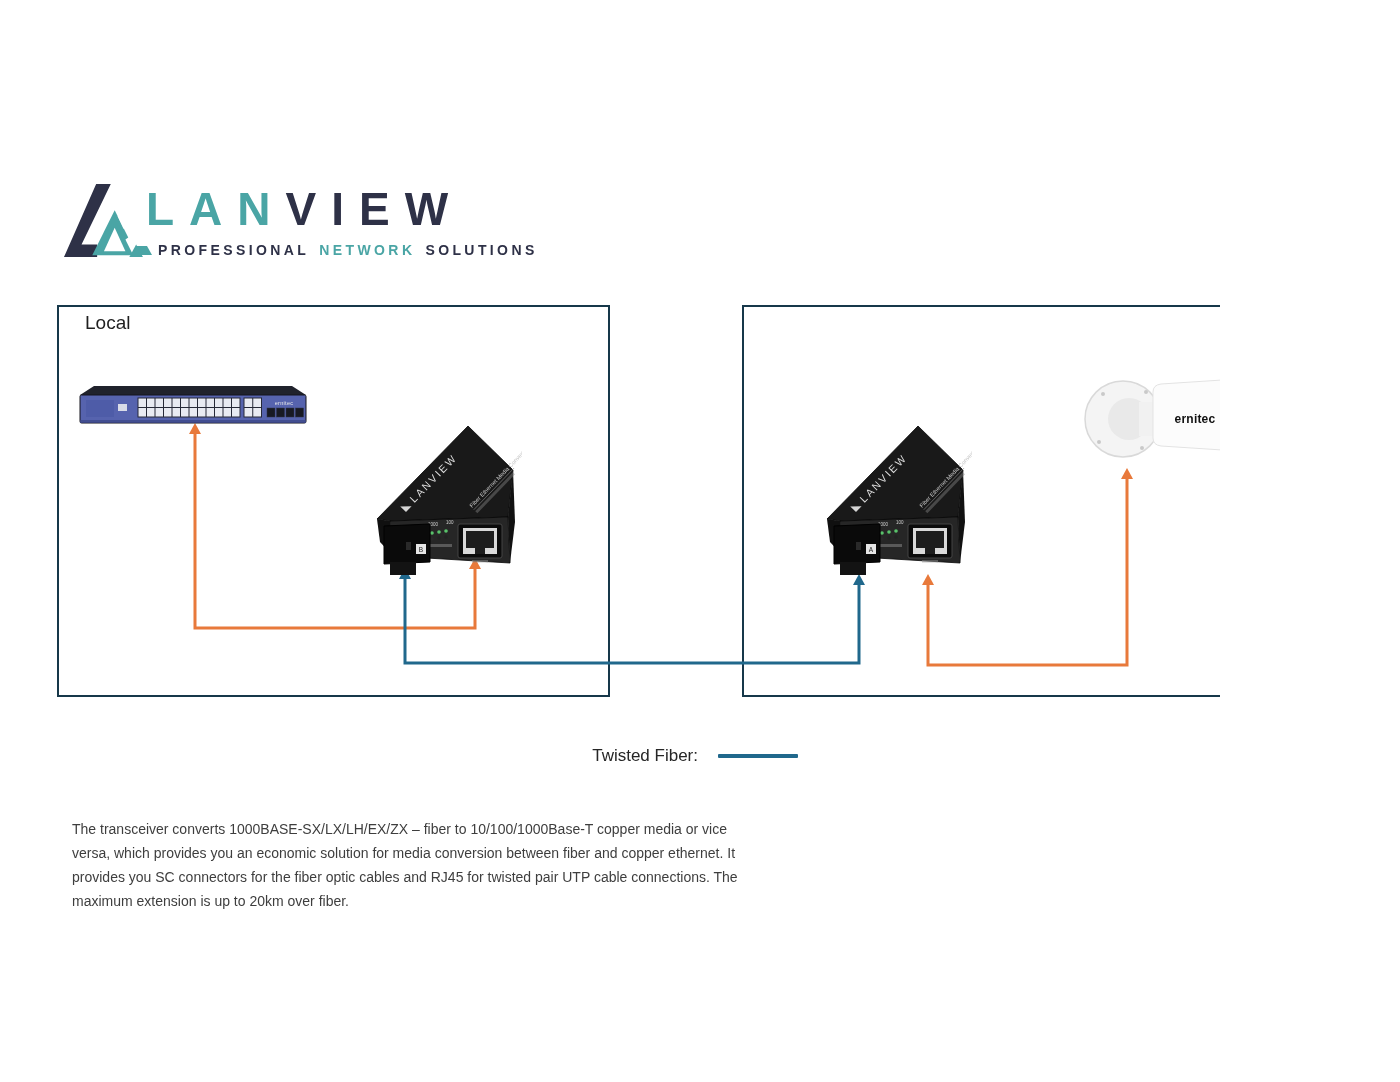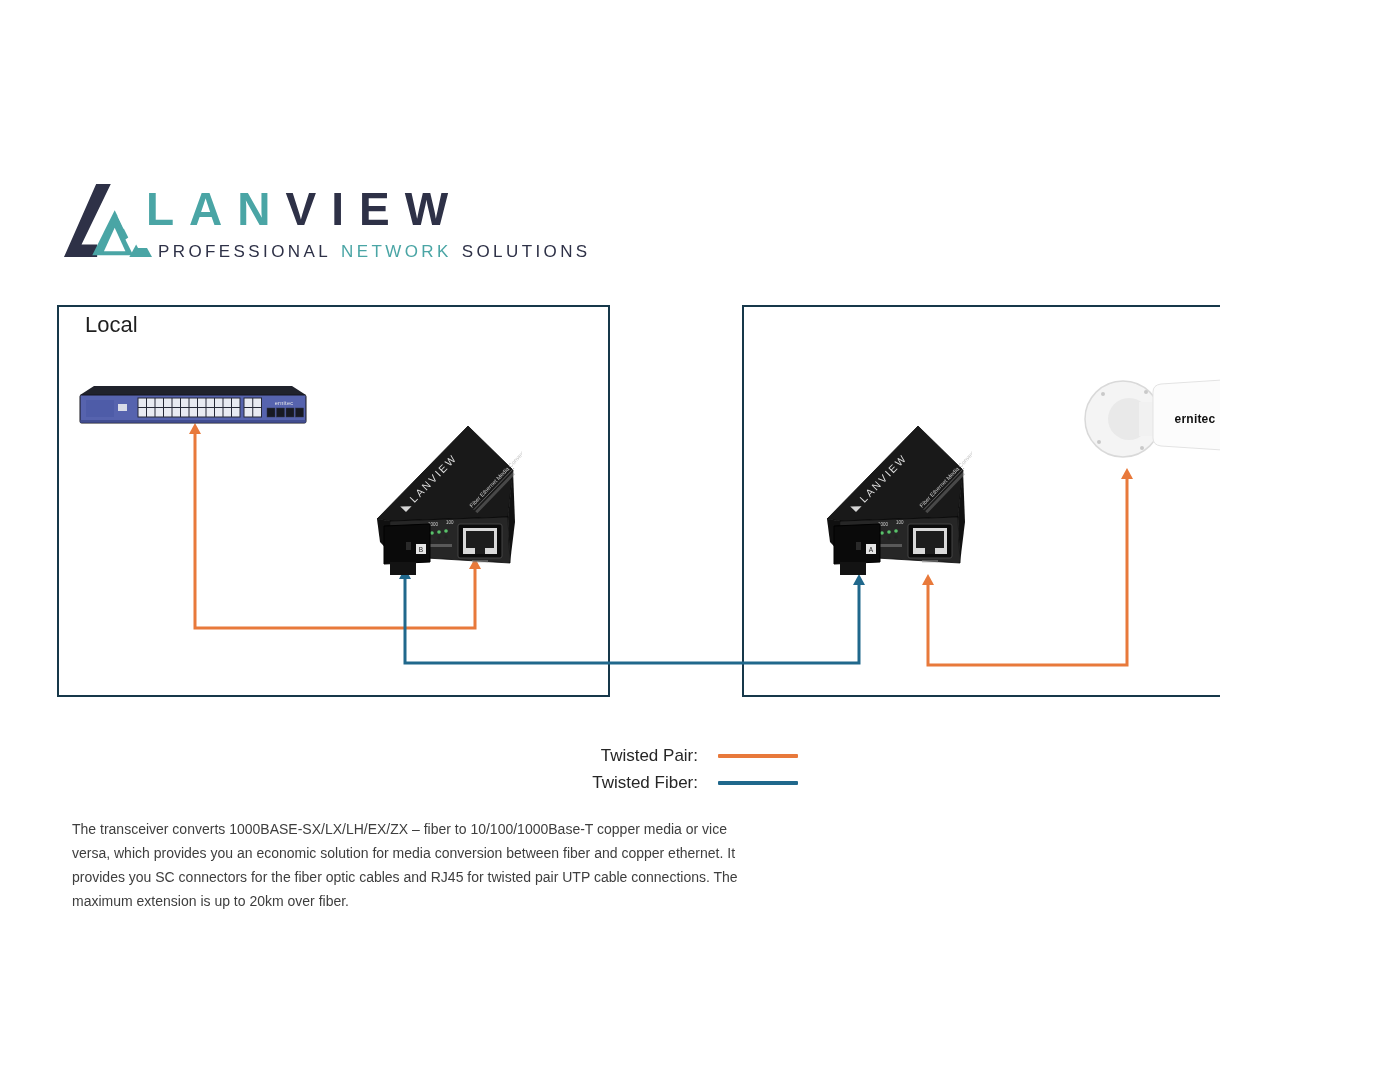--- a/index.html
+++ b/index.html
@@ -6,30 +6,30 @@
   .canvas{
     position:relative;width:1220px;height:1082px;background:#ffffff;overflow:hidden;
     font-family:"Liberation Sans", sans-serif;
   }
   
   .logo{position:absolute;left:60px;top:183px;width:460px;height:80px;}
   .logo-mark{position:absolute;left:0;top:0;}
   .wordmark{position:absolute;left:86px;top:0;font-weight:bold;font-size:46px;letter-spacing:15px;line-height:52px;white-space:nowrap;}
   .wm-teal{color:#4AA5A5;}
   .wm-navy{color:#2E3147;}
-  .tagline{position:absolute;left:72px;top:59px;font-weight:normal;font-size:17px;letter-spacing:3.4px;white-space:nowrap;color:#2E3147;}
+  .tagline{position:absolute;left:72px;top:59px;font-weight:bold;font-size:14px;letter-spacing:3.4px;white-space:nowrap;color:#2E3147;}
   .tagline .tri{display:inline-block;width:0;height:0;border-left:5px solid transparent;border-right:5px solid transparent;border-bottom:9px solid #4AA5A5;margin-right:6px;}
   .tag-teal{color:#4AA5A5;}
   .tag-dark{color:#2E3147;}
   .tagline span{padding-right:10px;}
   
   .zone-box{position:absolute;border:2px solid #17384A;background:transparent;}
   .box-local{left:57px;top:305px;width:549px;height:388px;}
   .box-remote{left:742px;top:305px;width:604px;height:388px;}
-  .zone-title{position:absolute;font-size:22px;color:#1F1F1F;}
+  .zone-title{position:absolute;font-size:19px;color:#1F1F1F;}
   .title-local{left:85px;top:312px;}
   .title-remote{left:1120px;top:312px;width:198px;text-align:right;}
   
   .lines-layer{position:absolute;left:0;top:0;width:1400px;height:1082px;pointer-events:none;}
   .device{position:absolute;}
   
   .legend{position:absolute;left:520px;top:743px;}
   .legend-row{display:flex;align-items:center;height:25px;margin-bottom:2px;}
   .legend-label{width:178px;text-align:right;font-size:17px;color:#262626;}
   .legend-line{width:80px;height:4px;margin-left:20px;border-radius:1px;}
@@ -205,24 +205,20 @@
     <path d="M146,12 L196,8 Q202,9 201,16 L200,22 L146,20 Z" fill="#141414"></path>
     <rect x="148" y="14" width="48" height="62" rx="7" fill="#474747" stroke="#2F2F2F"></rect>
     <rect x="154" y="22" width="36" height="48" rx="4" fill="#2E2E2E"></rect>
     <circle cx="172" cy="46" r="14" fill="#101010" stroke="#5A5A5A" stroke-width="1"></circle>
     <circle cx="172" cy="46" r="7" fill="#000000"></circle>
     <circle cx="168" cy="42" r="2.5" fill="#6A6A6A" opacity="0.8"></circle>
   </svg>
 
   <div class="legend">
     <div class="legend-row">
-      <div class="legend-label">Twisted Pair:</div>
-      <div class="legend-line line-orange"></div>
-    </div>
-    <div class="legend-row">
       <div class="legend-label">Twisted Fiber:</div>
       <div class="legend-line line-blue"></div>
     </div>
   </div>
 
   <div class="description">The transceiver  converts 1000BASE-SX/LX/LH/EX/ZX – fiber to 10/100/1000Base-T copper media or vice versa, which provides you an economic solution for media conversion between fiber and copper ethernet. It provides you SC connectors for the fiber optic cables and RJ45 for twisted pair UTP cable connections. The maximum extension is up to 20km over fiber.</div>
 
 </div>
 
 </body></html>

